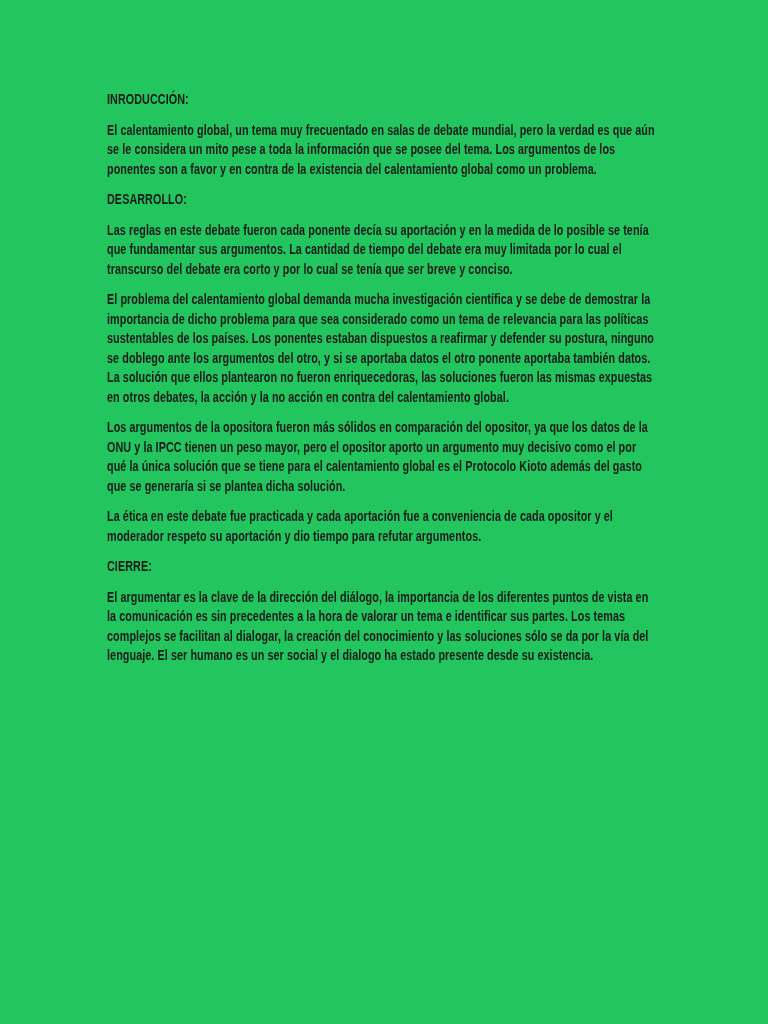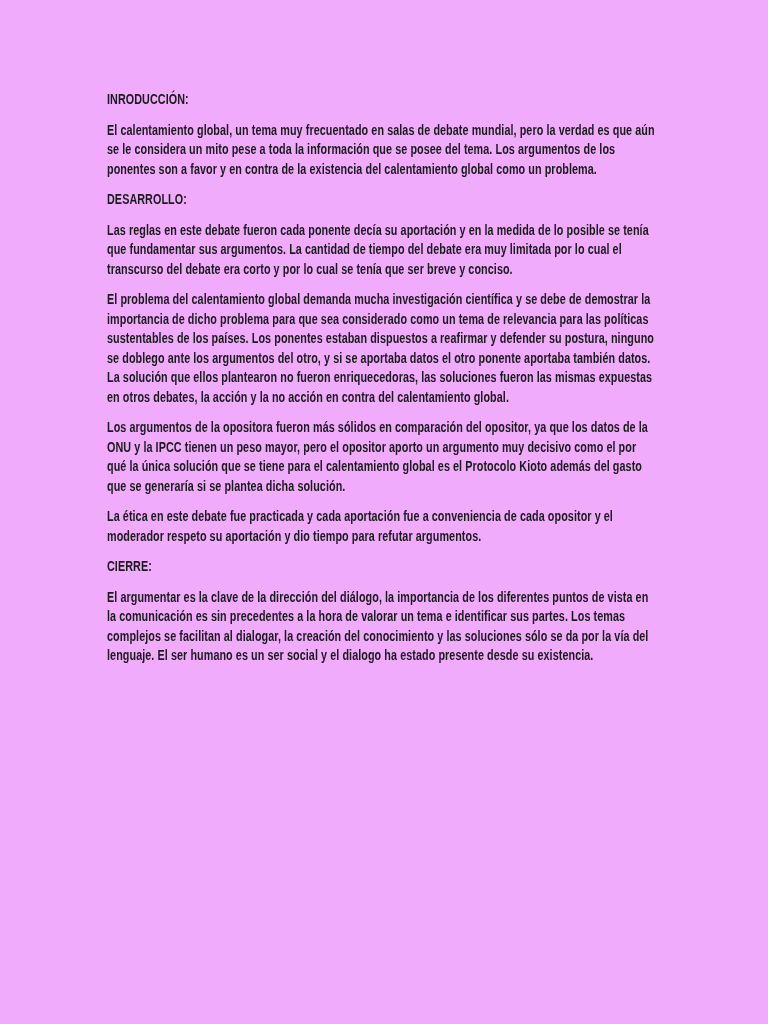--- a/index.html
+++ b/index.html
@@ -8,21 +8,21 @@
     width: 768px;
     height: 1024px;
     background: #ffffff;
     overflow: hidden;
   }
 
   .page {
     position: relative;
     width: 768px;
     height: 1024px;
-    background: #f0abfc;
+    background: #22c55e;
   }
 
   
   .content {
     position: absolute;
     left: 107px;
     top: 90px;
     width: 716px;               
     transform: scaleX(0.77);
     transform-origin: 0 0;

